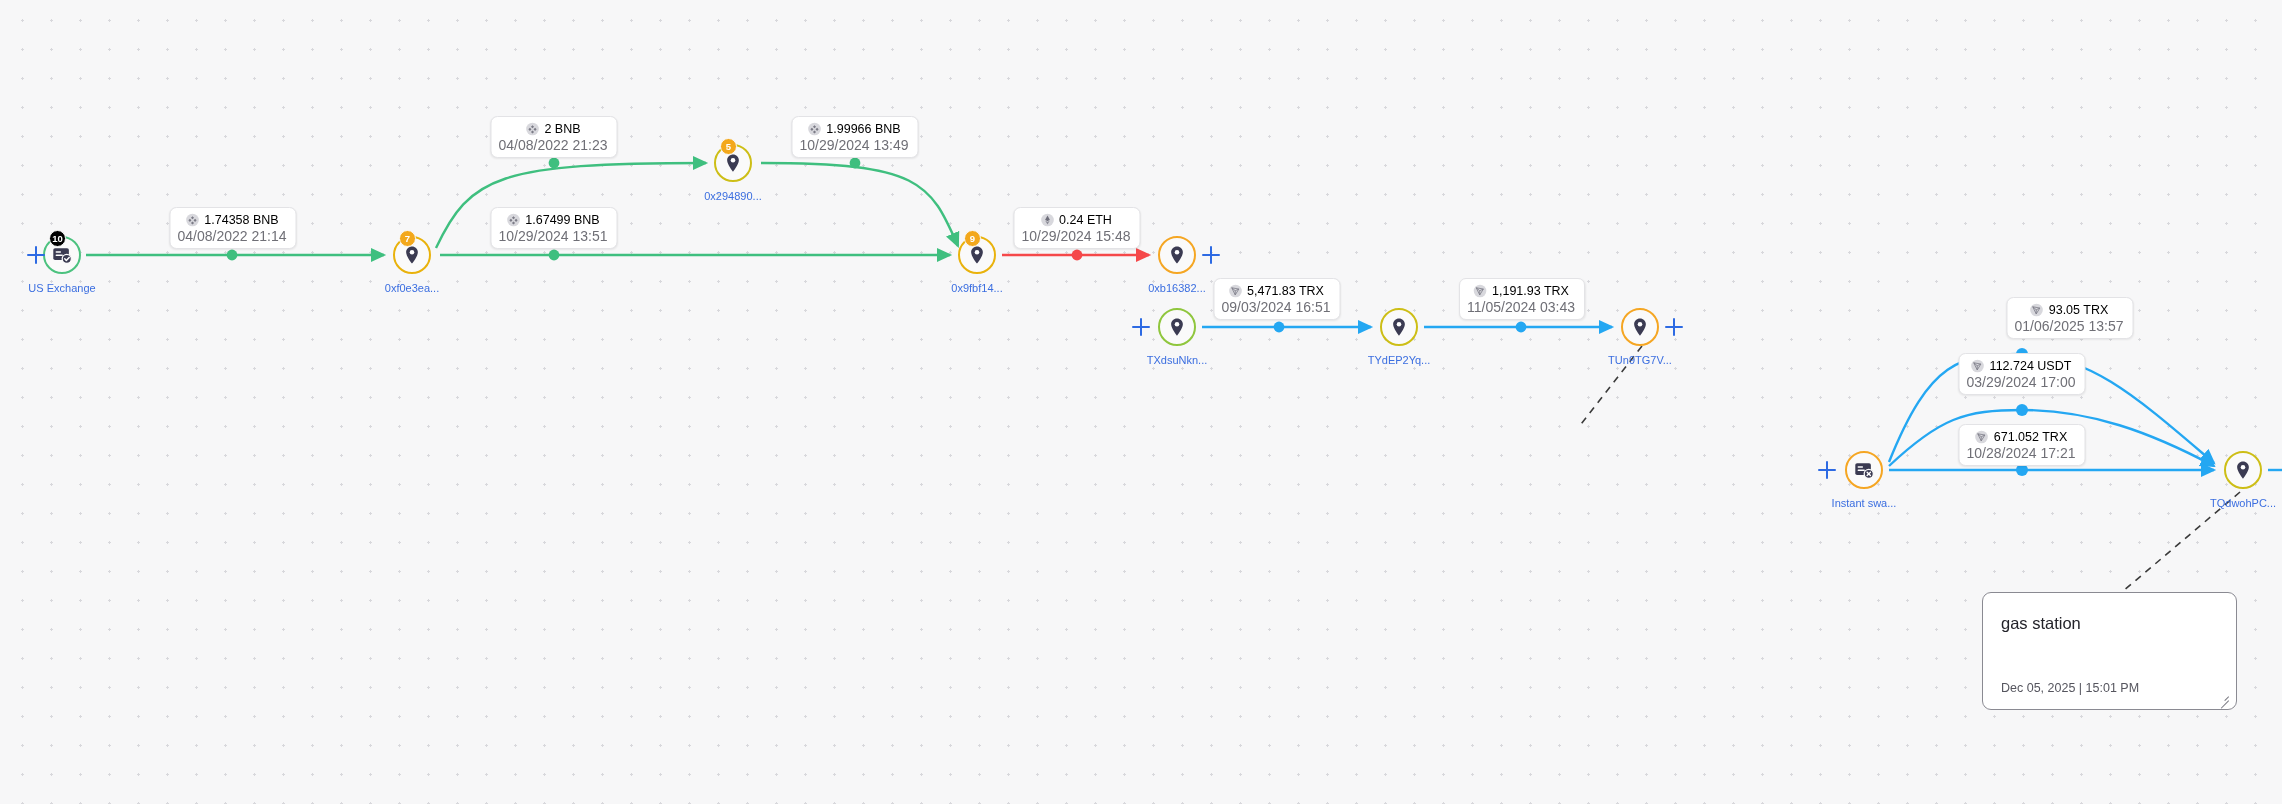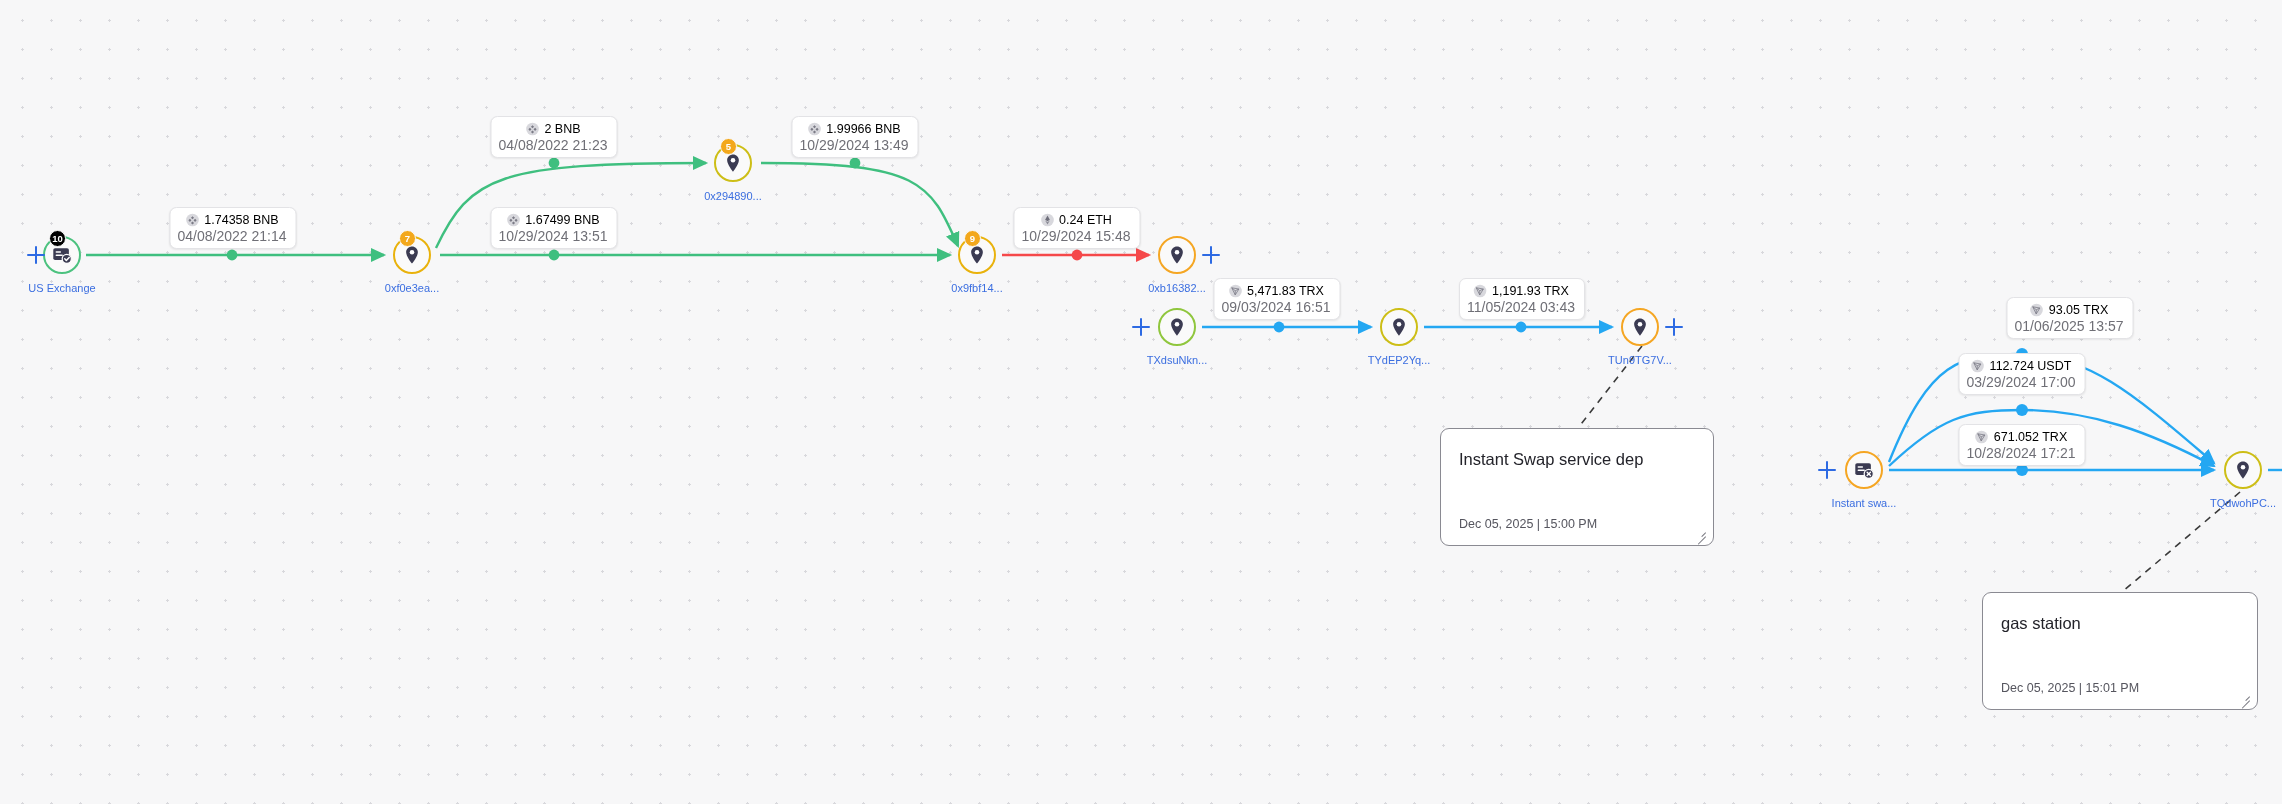--- a/index.html
+++ b/index.html
@@ -359,25 +359,20 @@
     <div class="amt">
         <svg class="tok" viewBox="0 0 20 20">
           <circle cx="10" cy="10" r="9" fill="#d8d8dd"></circle>
           <path d="M4.6 5.4 L14.8 7.2 L9.6 15.6 Z M4.6 5.4 L9.6 9.6 L14.8 7.2 M9.6 9.6 L9.6 15.6" fill="none" stroke="#7b7b86" stroke-width="1.15" stroke-linejoin="round"></path>
         </svg>
         <span>671.052 TRX</span>
       </div>
     <div class="tm">10/28/2024 17:21</div>
   </div>
 
-  <div class="note" style="left:1440px;top:428px;width:274px;height:118px;">
-    <div class="ntitle">Instant Swap service dep</div>
-    <div class="ndate">Dec 05, 2025 | 15:00 PM</div>
-    <div class="grip"></div>
-  </div>
-
-  <div class="note" style="left:1982px;top:592px;width:276px;height:118px;">
+
+  <div class="note" style="left:1982px;top:592px;width:255px;height:118px;">
     <div class="ntitle">gas station</div>
     <div class="ndate">Dec 05, 2025 | 15:01 PM</div>
     <div class="grip"></div>
   </div>
 
 </div>
 
 </body></html>

